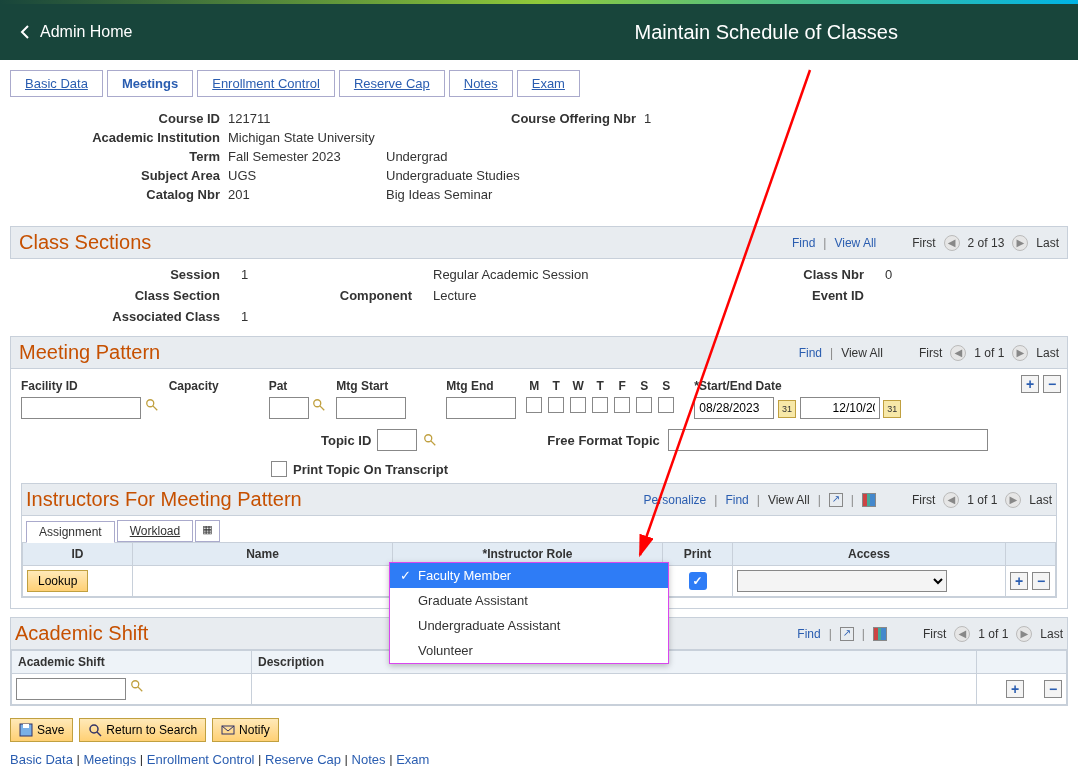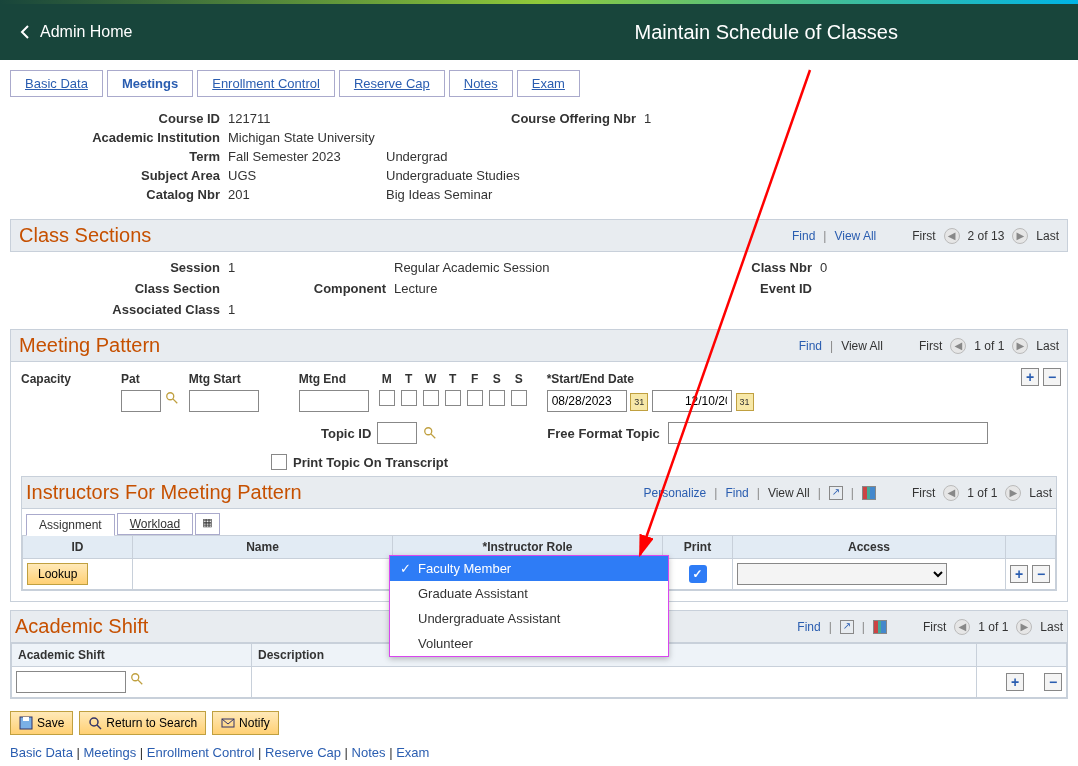--- a/index.html
+++ b/index.html
@@ -6,30 +6,30 @@
 body { font-family: Arial, Helvetica, sans-serif; font-size: 13px; color: #333; background: #fff; }
 .gradient-bar { height: 4px; background: linear-gradient(90deg, #18453b 0%, #8fc93a 50%, #00b4e6 100%); }
 .header-bar { background: #18453b; color: #fff; height: 56px; display: flex; align-items: center; padding: 0 18px; }
 .header-back { display: flex; align-items: center; cursor: pointer; font-size: 16px; }
 .header-back svg { margin-right: 6px; }
 .header-title { flex: 1; text-align: center; font-size: 20px; margin-left: 340px;}
 .content { padding: 10px; position: relative; }
 .tabs { display: flex; gap: 4px; margin-bottom: 14px; }
 .tab { border: 1px solid #aac; color: #2a5db0; background: #fff; padding: 5px 14px; font-size: 13px; text-decoration: underline; cursor: pointer; }
 .tab.active { font-weight: bold; color: #2a5db0; text-decoration: none; border-top: 1px solid #aac; }
-.info-grid { display: grid; grid-template-columns: 210px 150px 250px 20px; gap: 4px 8px; margin-bottom: 17px; }
+.info-grid { display: grid; grid-template-columns: 210px 150px 250px 20px; gap: 4px 8px; margin-bottom: 24px; }
 .info-label { text-align: right; font-weight: bold; color: #333; }
 .info-val { text-align: left; }
 .section-bar { background: #e8ecf0; border: 1px solid #c8d0da; padding: 4px 8px; display: flex; align-items: center; margin-top: 4px; }
 .section-title { color: #c65000; font-weight: normal; flex: 0 0 auto; font-size: 20px; }
 .section-nav { margin-left: auto; display: flex; align-items: center; gap: 8px; font-size: 12px; }
 .link { color: #2a5db0; cursor: pointer; }
 .sep { color: #888; }
 .arrow-btn { width: 16px; height: 16px; border-radius: 50%; background: #e6e6e6; border: 1px solid #bbb; display: inline-flex; align-items: center; justify-content: center; color: #888; font-size: 10px; cursor: pointer; }
-.class-info { padding: 8px 0; display: grid; grid-template-columns: 210px 40px 110px 300px 110px 60px; gap: 6px 8px; }
+.class-info { padding: 8px 0; display: grid; grid-template-columns: 210px 40px 110px 300px 110px 60px; gap: 6px 21px; }
 .class-info .lbl { text-align: right; font-weight: bold; }
 .meeting-body { border: 1px solid #c8d0da; border-top: none; padding: 10px; position: relative;}
 .row1 { display: flex; align-items: flex-start; gap: 10px; margin-bottom: 10px; }
 .col-label { font-weight: bold; font-size: 12px; margin-bottom: 4px; display: block; }
 .txt-input { border: 1px solid #888; height: 22px; padding: 2px 4px; font-size: 12px; background: #fff; }
 .lookup-icon { width: 14px; height: 14px; cursor: pointer; }
 .days { display: flex; gap: 6px; }
 .day-col { text-align: center; font-weight: bold; font-size: 12px; }
 .day-col div:first-child { margin-bottom: 4px; }
 .chk { width: 16px; height: 16px; border: 1px solid #888; display: inline-block; }
@@ -171,20 +171,28 @@
     </div>
   </div>
 
   <div class="meeting-body">
     <div style="position:absolute; top:6px; right:6px;" class="plus-minus">
       <span class="pm-btn">+</span>
       <span class="pm-btn">−</span>
     </div>
     <div class="row1">
       <div>
+        <span class="col-label">Facility ID</span>
+        <input class="txt-input" style="width: 120px;">
+        <svg class="lookup-icon" viewBox="0 0 16 16">
+            <circle cx="6" cy="6" r="4" stroke="#c0a040" stroke-width="1.5" fill="none"></circle>
+            <line x1="9" y1="9" x2="14" y2="14" stroke="#c0a040" stroke-width="1.5"></line>
+          </svg>
+      </div>
+      <div>
         <span class="col-label">Capacity</span>
       </div>
       <div style="margin-left:40px">
         <span class="col-label">Pat</span>
         <input class="txt-input" style="width: 40px;">
         <svg class="lookup-icon" viewBox="0 0 16 16">
             <circle cx="6" cy="6" r="4" stroke="#c0a040" stroke-width="1.5" fill="none"></circle>
             <line x1="9" y1="9" x2="14" y2="14" stroke="#c0a040" stroke-width="1.5"></line>
           </svg>
       </div>

